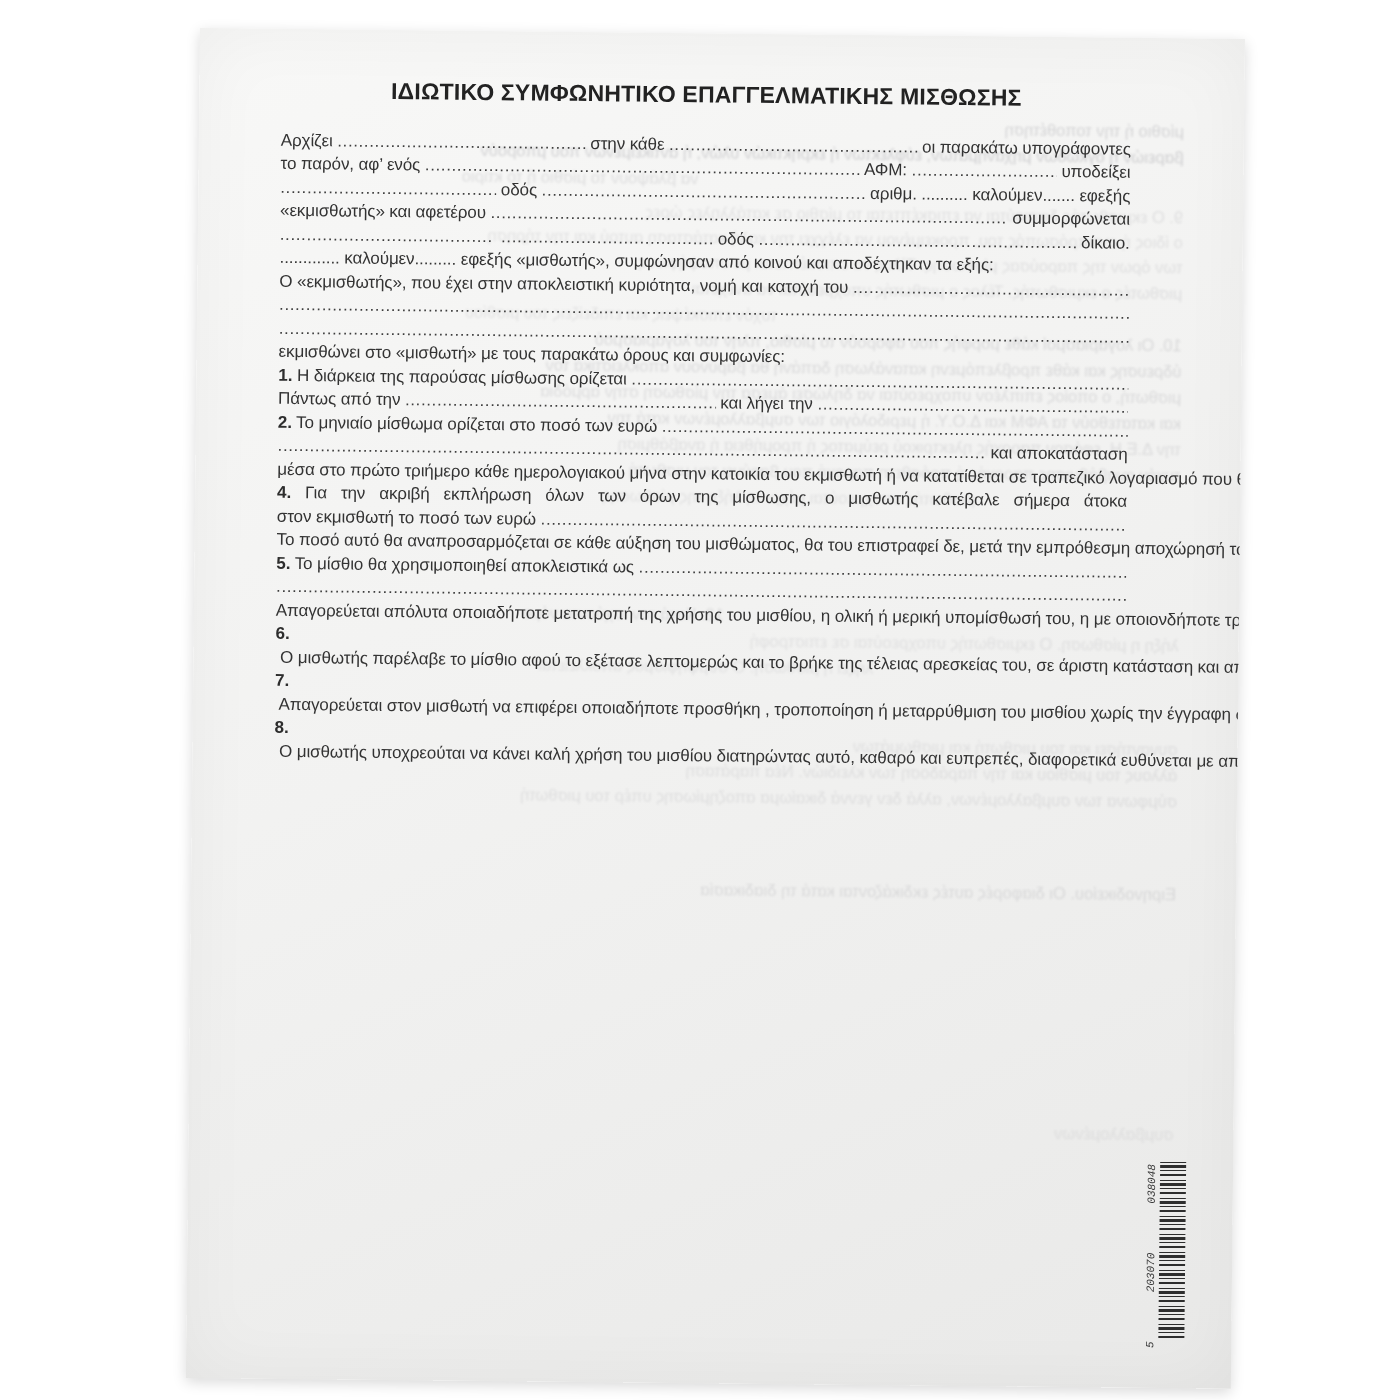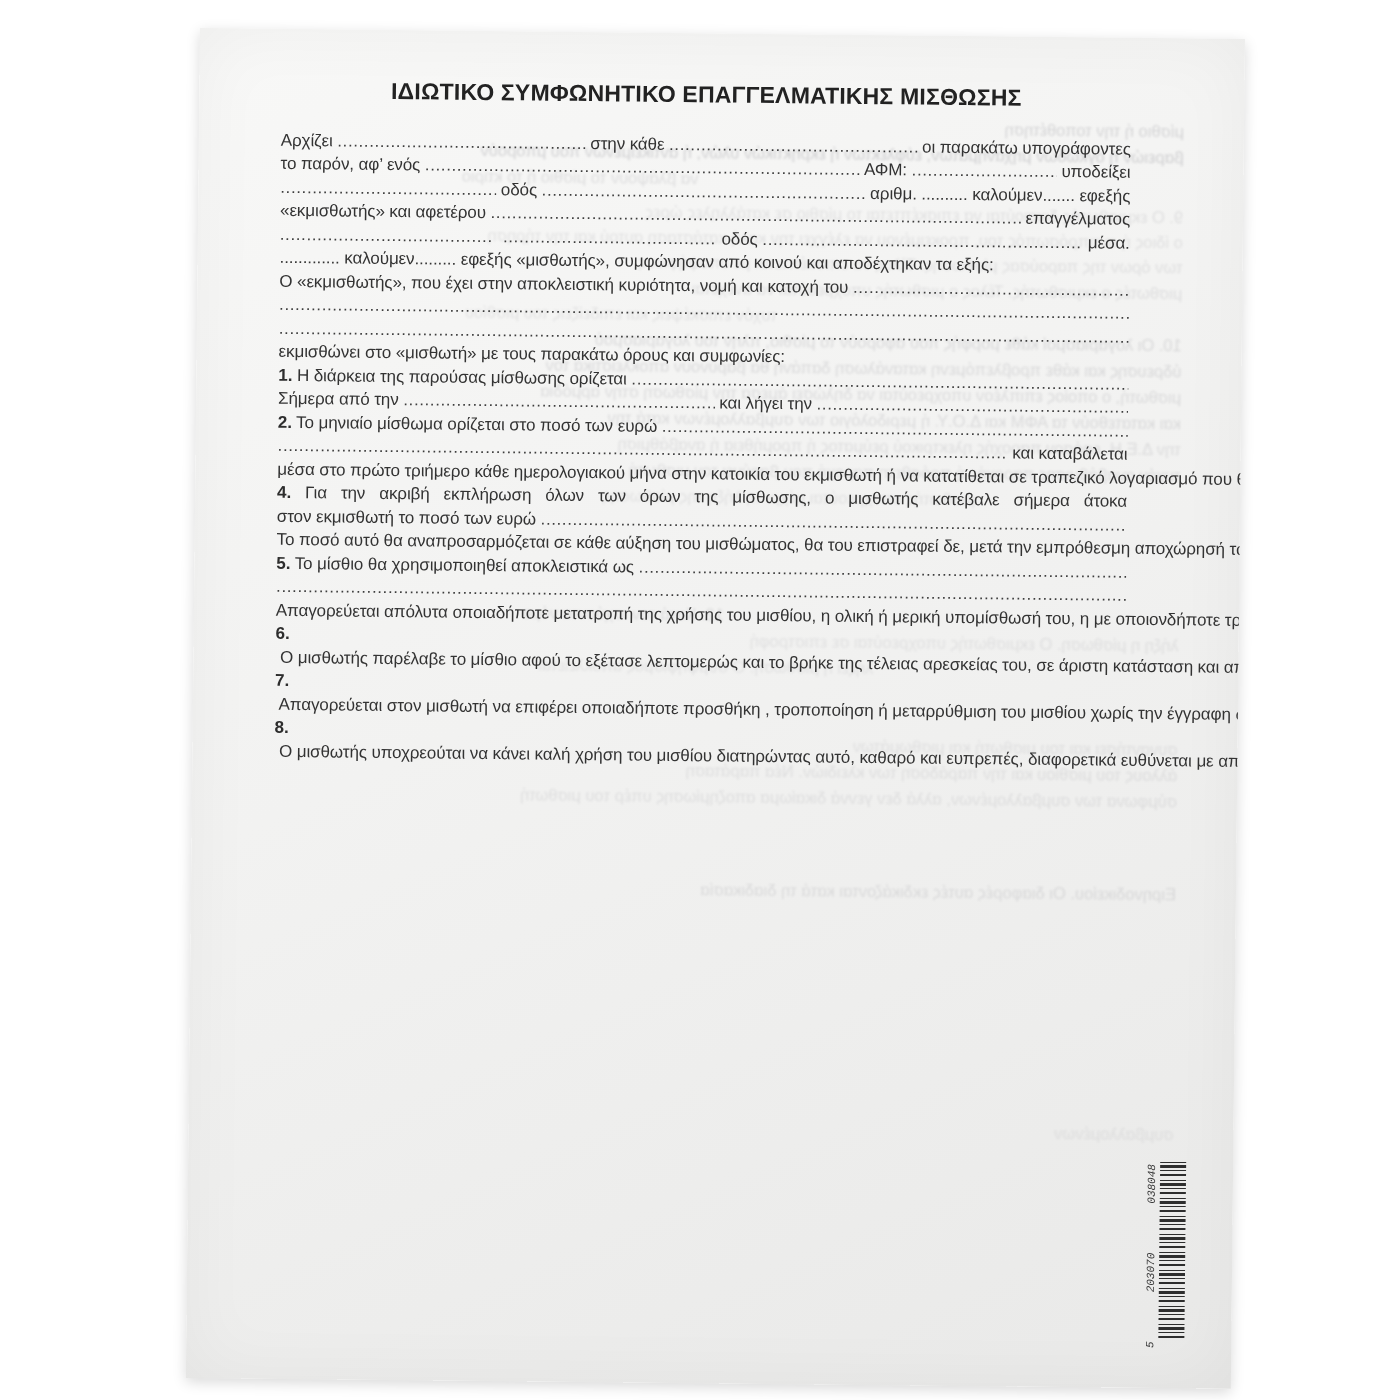--- a/index.html
+++ b/index.html
@@ -85,61 +85,61 @@
           </div>
           <div class="ln flex">
             <span class="fill" style="flex-grow: 2;">................................................................................................................................................................................................................................................................................................................................................................................................................</span>
             <span class="t"> οδός </span>
             <span class="fill" style="flex-grow: 3;">................................................................................................................................................................................................................................................................................................................................................................................................................</span>
             <span class="t"> αριθμ. .......... καλούμεν....... εφεξής</span>
           </div>
           <div class="ln flex">
             <span class="t">«εκμισθωτής» και αφετέρου </span>
             <span class="fill" style="flex-grow: 1;">................................................................................................................................................................................................................................................................................................................................................................................................................</span>
-            <span class="t"> επαγγέλματος</span>
+            <span class="t"> συμμορφώνεται</span>
           </div>
           <div class="ln flex">
             <span class="fill" style="flex-grow: 2;">................................................................................................................................................................................................................................................................................................................................................................................................................</span>
             <span class="t">  </span>
             <span class="fill" style="flex-grow: 2;">................................................................................................................................................................................................................................................................................................................................................................................................................</span>
             <span class="t"> οδός </span>
             <span class="fill" style="flex-grow: 3;">................................................................................................................................................................................................................................................................................................................................................................................................................</span>
-            <span class="t"> μέσα.</span>
+            <span class="t"> δίκαιο.</span>
           </div>
           <div class="ln"><span class="t">............. καλούμεν......... εφεξής «μισθωτής», συμφώνησαν από κοινού και αποδέχτηκαν τα εξής:</span></div>
           <div class="ln flex">
             <span class="t">Ο «εκμισθωτής», που έχει στην αποκλειστική κυριότητα, νομή και κατοχή του </span>
             <span class="fill" style="flex-grow: 1;">................................................................................................................................................................................................................................................................................................................................................................................................................</span>
           </div>
           <div class="ln flex">
             <span class="fill" style="flex-grow: 1;">................................................................................................................................................................................................................................................................................................................................................................................................................</span>
           </div>
           <div class="ln flex">
             <span class="fill" style="flex-grow: 1;">................................................................................................................................................................................................................................................................................................................................................................................................................</span>
           </div>
           <div class="ln"><span class="t">εκμισθώνει στο «μισθωτή» με τους παρακάτω όρους και συμφωνίες:</span></div>
           <div class="ln flex">
             <b>1.</b>
             <span class="t"> Η διάρκεια της παρούσας μίσθωσης ορίζεται </span>
             <span class="fill" style="flex-grow: 1;">................................................................................................................................................................................................................................................................................................................................................................................................................</span>
           </div>
           <div class="ln flex">
-            <span class="t">Σήμερα από την </span>
+            <span class="t">Πάντως από την </span>
             <span class="fill" style="flex-grow: 2;">................................................................................................................................................................................................................................................................................................................................................................................................................</span>
             <span class="t"> και λήγει την </span>
             <span class="fill" style="flex-grow: 2;">................................................................................................................................................................................................................................................................................................................................................................................................................</span>
           </div>
           <div class="ln flex">
             <b>2.</b>
             <span class="t"> Το μηνιαίο μίσθωμα ορίζεται στο ποσό των ευρώ </span>
             <span class="fill" style="flex-grow: 1;">................................................................................................................................................................................................................................................................................................................................................................................................................</span>
           </div>
           <div class="ln flex">
             <span class="fill" style="flex-grow: 1;">................................................................................................................................................................................................................................................................................................................................................................................................................</span>
-            <span class="t"> και καταβάλεται</span>
+            <span class="t"> και αποκατάσταση</span>
           </div>
           <div class="para"><span class="t">μέσα στο πρώτο τριήμερο κάθε ημερολογιακού μήνα στην κατοικία του εκμισθωτή ή να κατατίθεται σε τραπεζικό λογαριασμό που θα υποδείξει ο εκμισθωτής. Η καταβολή του μισθώματος αποδεικνύεται αποκλειστικά με έγγραφη απόδειξη του εκμισθωτή ή από παραστατικό τραπεζικής κατάθεσης. Οι συμβαλλόμενοι θεωρούν το μίσθωμα δίκαιο και ανάλογο με την μισθωτική αξία του ακινήτου και παραιτούνται από κάθε δικαίωμα για την αμφισβήτηση του.</span></div>
           <div class="ln just"><b>4.</b><span class="t"> Για την ακριβή εκπλήρωση όλων των όρων της μίσθωσης, ο μισθωτής κατέβαλε σήμερα άτοκα</span></div>
           <div class="ln flex">
             <span class="t">στον εκμισθωτή το ποσό των ευρώ </span>
             <span class="fill" style="flex-grow: 1;">................................................................................................................................................................................................................................................................................................................................................................................................................</span>
           </div>
           <div class="para"><span class="t">Το ποσό αυτό θα αναπροσαρμόζεται σε κάθε αύξηση του μισθώματος, θα του επιστραφεί δε, μετά την εμπρόθεσμη αποχώρησή του από το μίσθιο, κατά την λήξη της μίσθωσης, την παράδοση του μισθίου, καθώς και την εκκαθάριση όλων των τυχόν εκκρεμών λογαριασμών και σε κάθε περίπτωση δεν συμψηφίζεται με τα μισθώματα ή άλλες οφειλές του μισθωτή προς τον εκμισθωτή.</span></div>
           <div class="ln flex">
             <b>5.</b>

